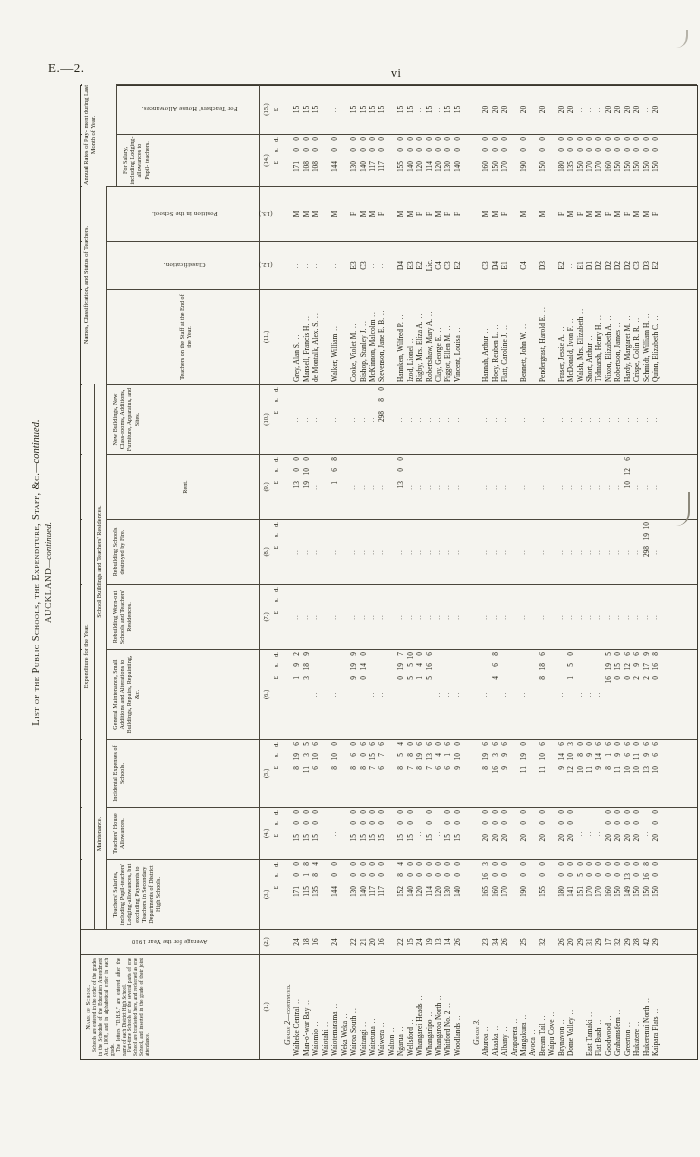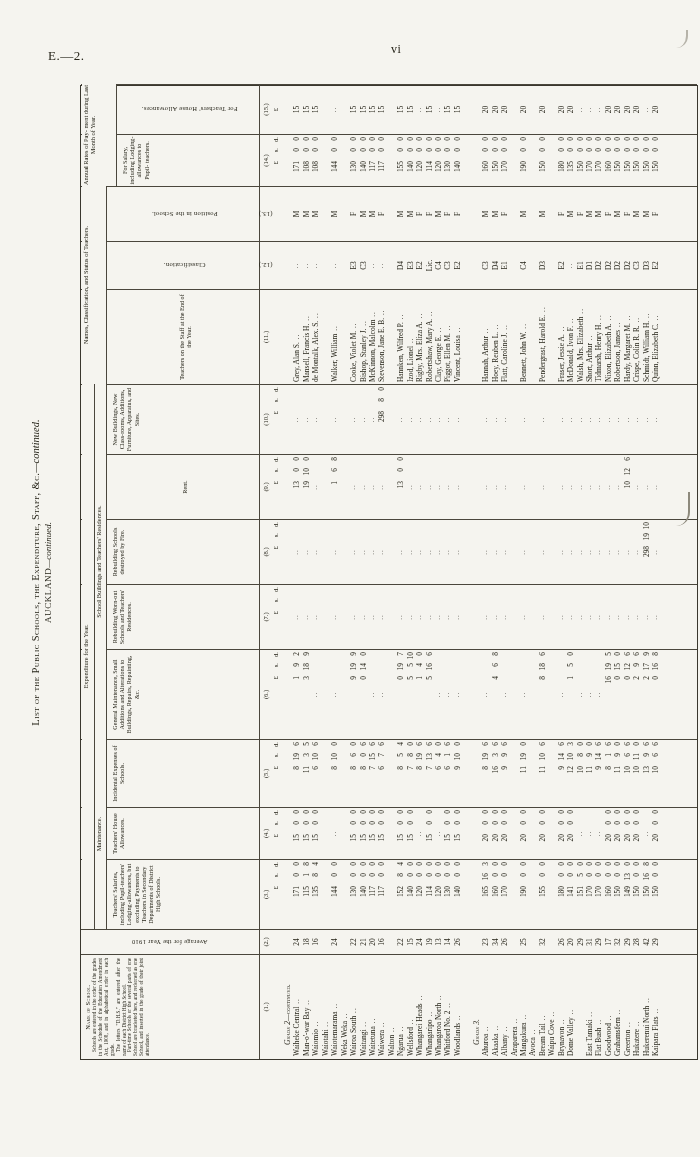--- a/index.html
+++ b/index.html
@@ -1,21 +1,21 @@
 <!DOCTYPE html>
 <html><head>
 <meta charset="utf-8">
 <style>
   html,body{margin:0;padding:0;}
   body{width:700px;height:1157px;position:relative;overflow:hidden;
        background:#f5f4ef;color:#262419;
        font-family:"Liberation Serif","DejaVu Serif",serif;}
-  .pghead{position:absolute;font-size:13px;letter-spacing:.5px;}
+  .pghead{position:absolute;font-size:13px;letter-spacing:.5px;margin-top:12px;}
   #ehead{left:48px;top:48px;}
-  #pgnum{left:391px;top:42px;font-size:12px;}
+  #pgnum{left:391px;top:54px;font-size:12px;}
   
   .land{position:absolute;transform:rotate(-90deg) translateX(-100%);transform-origin:0 0;}
   #titleblk{left:30px;top:85px;width:975px;height:48px;text-align:center;}
   #title1{font-size:10.5px;letter-spacing:.4px;font-variant:small-caps;}
   #title1 .it, #title2 .it{font-style:italic;font-variant:normal;letter-spacing:0;}
   #title2{font-size:9px;margin-top:2px;font-variant:small-caps;letter-spacing:.6px;}
   #tablewrap{left:80px;top:85px;width:975px;height:618px;}
   .tbl{position:relative;width:975px;height:618px;border:1px solid #3a372e;display:flex;
        box-sizing:border-box;}
   .col{box-sizing:border-box;border-right:1px solid #4a463c;display:flex;flex-direction:column;

